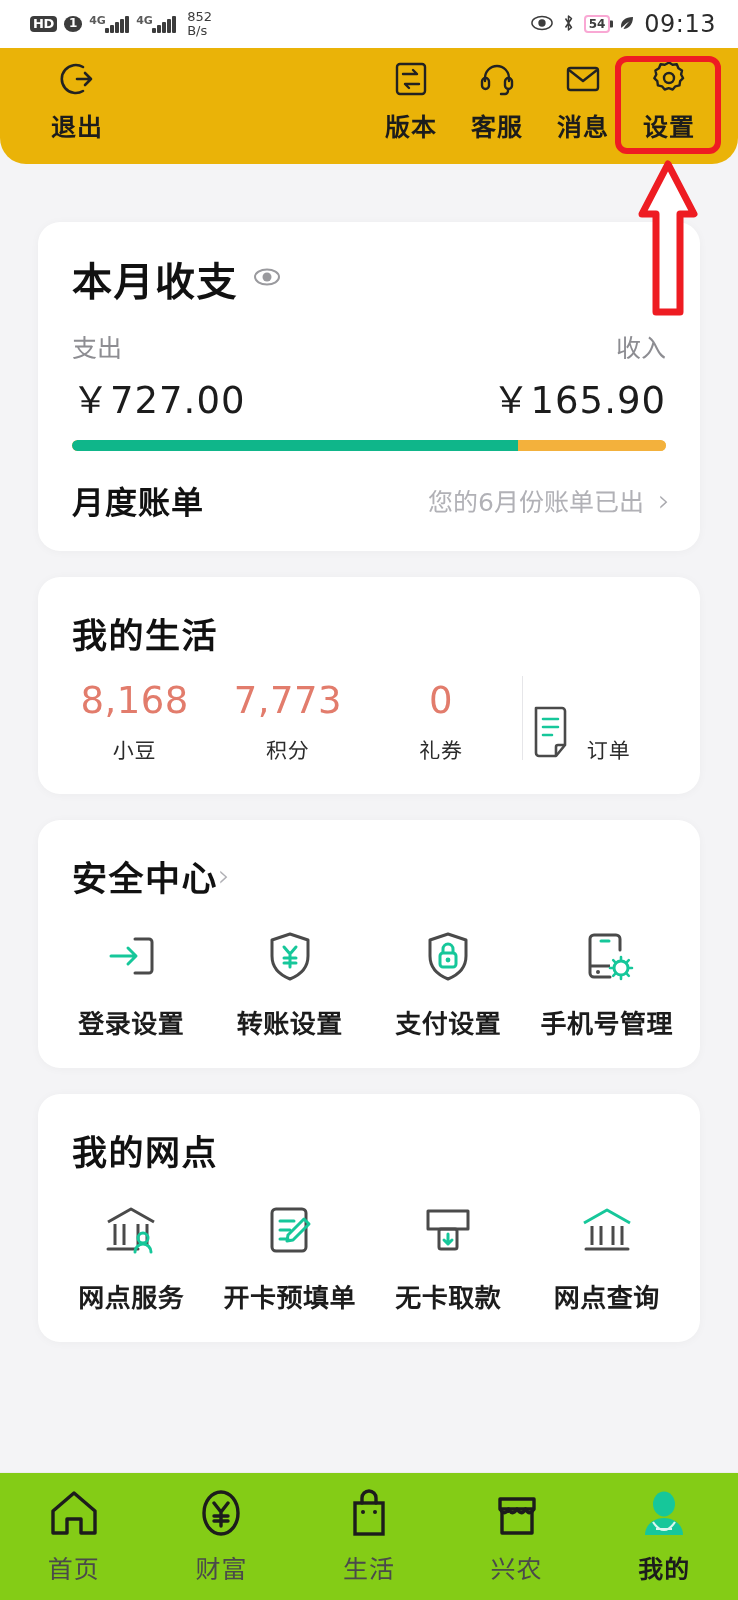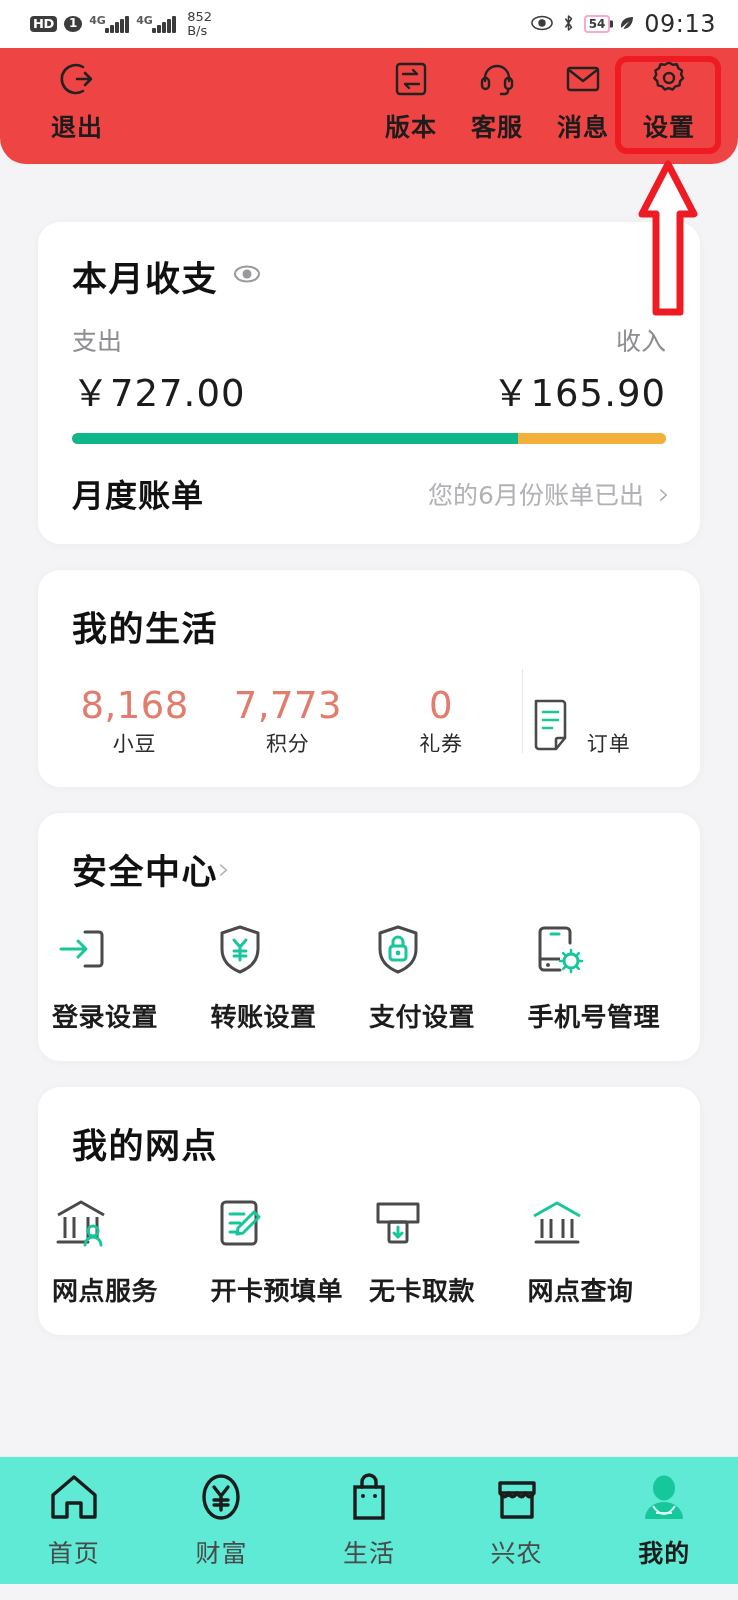--- a/index.html
+++ b/index.html
@@ -50,21 +50,21 @@
     padding: 0px 3px; position: relative;
   }
   .battery::after{
     content:""; position:absolute; right:-5px; top:50%; transform:translateY(-50%);
     width:3px; height:7px; background:#3c3c3c; border-radius:0 1px 1px 0;
   }
   .sb-time { font-size: 24px; color: #2b2b2b; letter-spacing: 0.5px; }
 
   
   .header-bar {
-    background: #ef4444;
+    background: #eab308;
     border-radius: 0 0 26px 26px;
     height: 116px;
     display: flex;
     align-items: flex-start;
     justify-content: space-between;
     padding: 8px 26px 0 34px;
   }
   .hdr-item {
     display: flex; flex-direction: column; align-items: center;
     width: 86px; gap: 5px;
@@ -77,21 +77,21 @@
   .card {
     background: #ffffff;
     border-radius: 22px;
     margin: 0 38px 26px 38px;
     box-shadow: 0 1px 10px rgba(0,0,0,0.035);
   }
   .card.first { margin-top: 58px; }
 
   
   .ie-head { display:flex; align-items:center; padding: 28px 34px 0 34px; position: relative;}
-  .ie-title { font-size: 35px; font-weight: bold; color: #111; letter-spacing: 1.5px;}
+  .ie-title { font-size: 40px; font-weight: bold; color: #111; letter-spacing: 1.5px;}
   .eye-ico { margin-left: 14px; }
   .chev-right-gray {
     position: absolute; right: 26px; top: 32px;
     color: #b3b3b3; font-size: 30px; font-weight: 300;
   }
   .ie-labels { display:flex; justify-content: space-between; padding: 20px 34px 0 34px;}
   .ie-labels span { font-size: 25px; color: #8d8d92; }
   .ie-values { display:flex; justify-content: space-between; padding: 6px 34px 0 34px; align-items: baseline;}
   .ie-values span { font-size: 37px; color: #1c1c1c; letter-spacing: 1px;}
   .bar-wrap {
@@ -110,35 +110,35 @@
 
   
   .sec-head {
     display: flex; align-items: center; justify-content: flex-start;
     padding: 30px 30px 0 34px;
   }
   .sec-title { font-size: 35px; font-weight: bold; color: #111; letter-spacing: 1.5px;}
 
   
   .life-row { display: flex; align-items: flex-end; padding: 18px 20px 30px 20px; }
-  .life-stat { flex: 1; display: flex; flex-direction: column; align-items: center; gap: 0;}
+  .life-stat { flex: 1; display: flex; flex-direction: column; align-items: center; gap: 12px;}
   .life-num { font-size: 37px; color: #e27c6c; letter-spacing: 0.5px;}
   .life-lbl { font-size: 21px; color: #2b2b2b; letter-spacing: 1px;}
   .life-div { width: 1px; height: 84px; background: #e6e6e9; margin: 0 4px 4px 4px;}
   .life-order { flex: 1; display: flex; flex-direction: row; align-items: flex-end; gap: 8px;}
 
   
   .grid4 { display: flex; padding: 26px 14px 28px 14px; }
-  .g-item { flex: 1; display: flex; flex-direction: column; align-items: flex-start; gap: 14px;}
+  .g-item { flex: 1; display: flex; flex-direction: column; align-items: center; gap: 14px;}
   .g-lbl { font-size: 26px; color: #1c1c1c; font-weight: 600; letter-spacing: 0.5px;}
 
   
   .bottom-nav {
-    position: absolute; bottom: 16px; left: 0; right: 0;
-    height: 128px; background: #5eead4;
+    position: absolute; bottom: 0; left: 0; right: 0;
+    height: 128px; background: #84cc16;
     border-top: 1px solid #ededed;
     display: flex; align-items: center;
   }
   .nav-item { flex: 1; display: flex; flex-direction: column; align-items: center; gap: 8px;}
   .nav-lbl { font-size: 25px; color: #4a4a4a; letter-spacing: 1px;}
   .nav-item.active .nav-lbl { color: #1c1c1c; font-weight: bold; }
 
   
   .anno-box {
     position: absolute; left: 615px; top: 56px;

